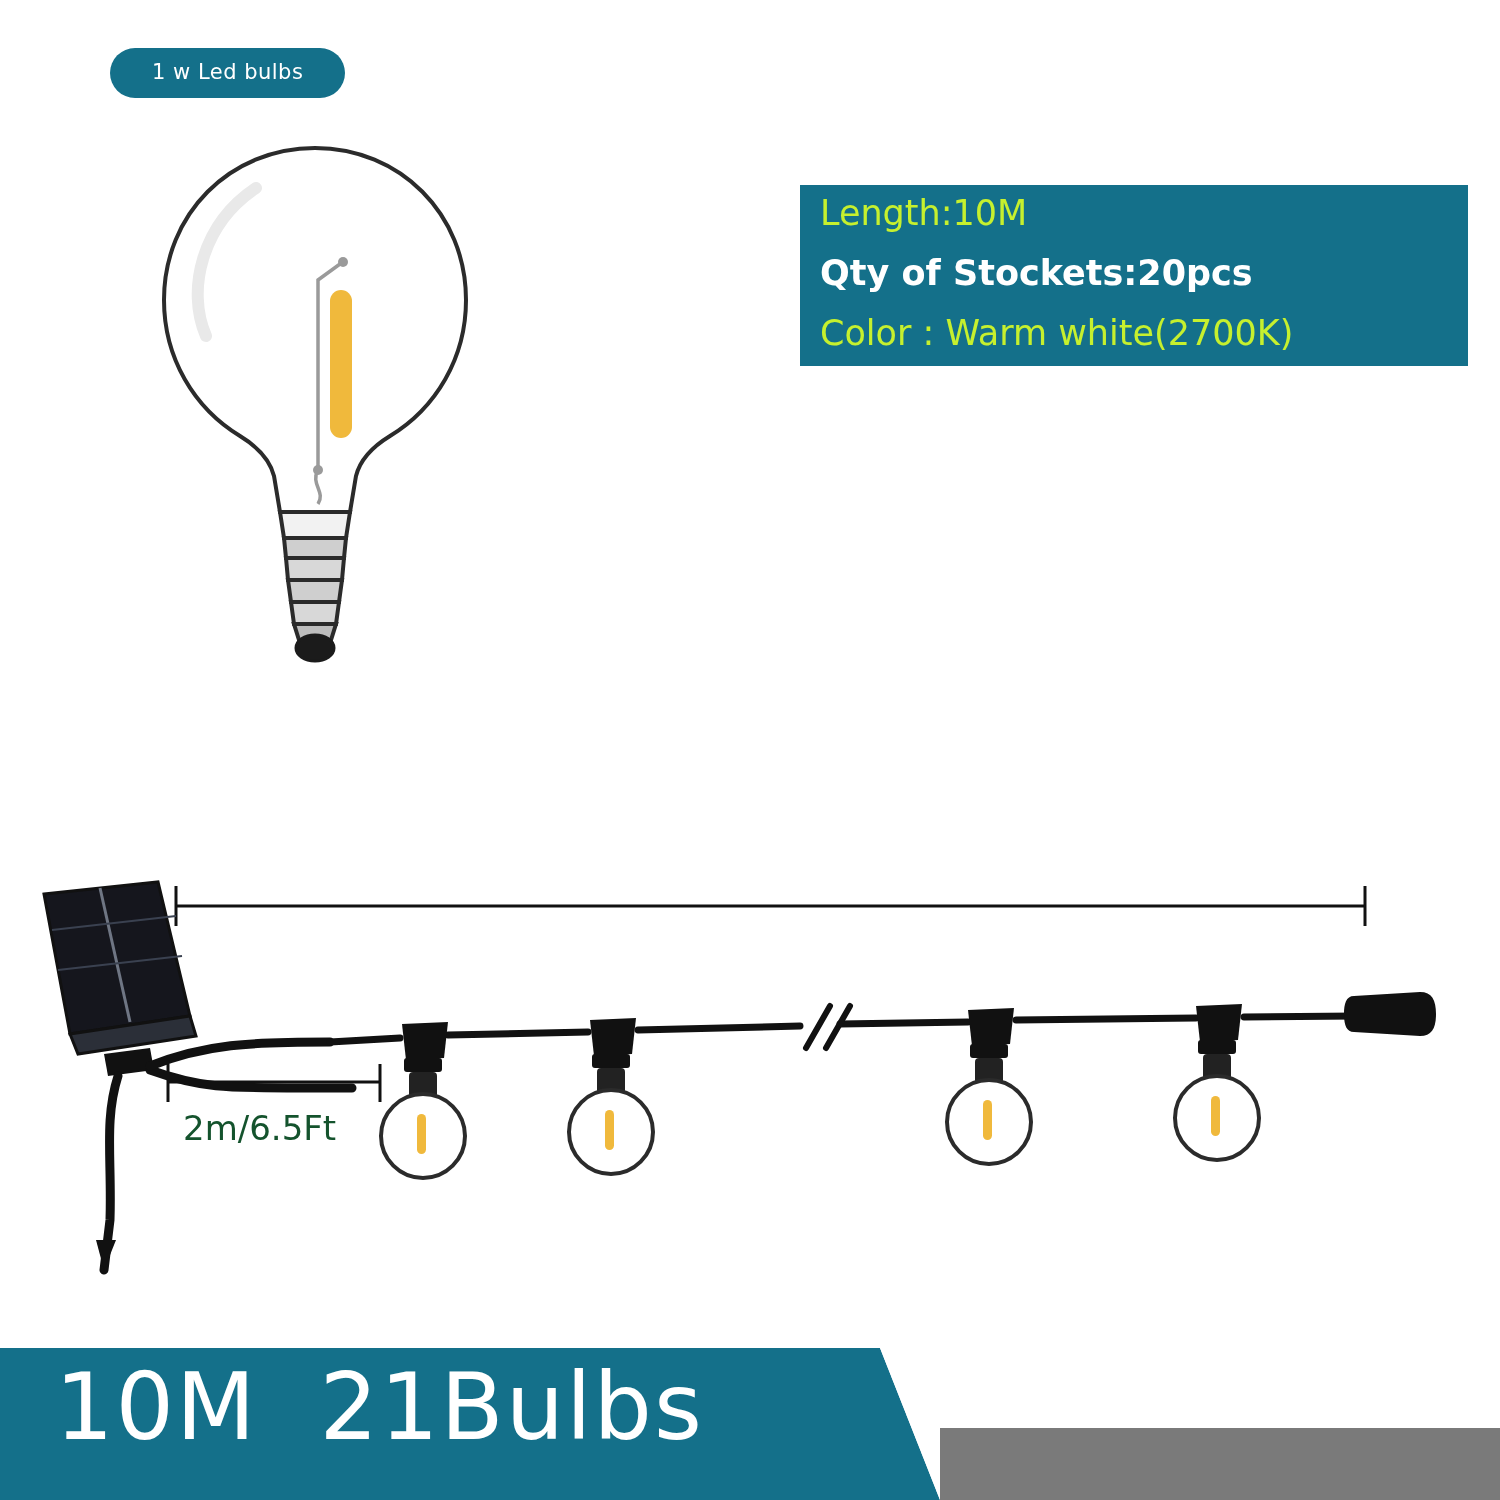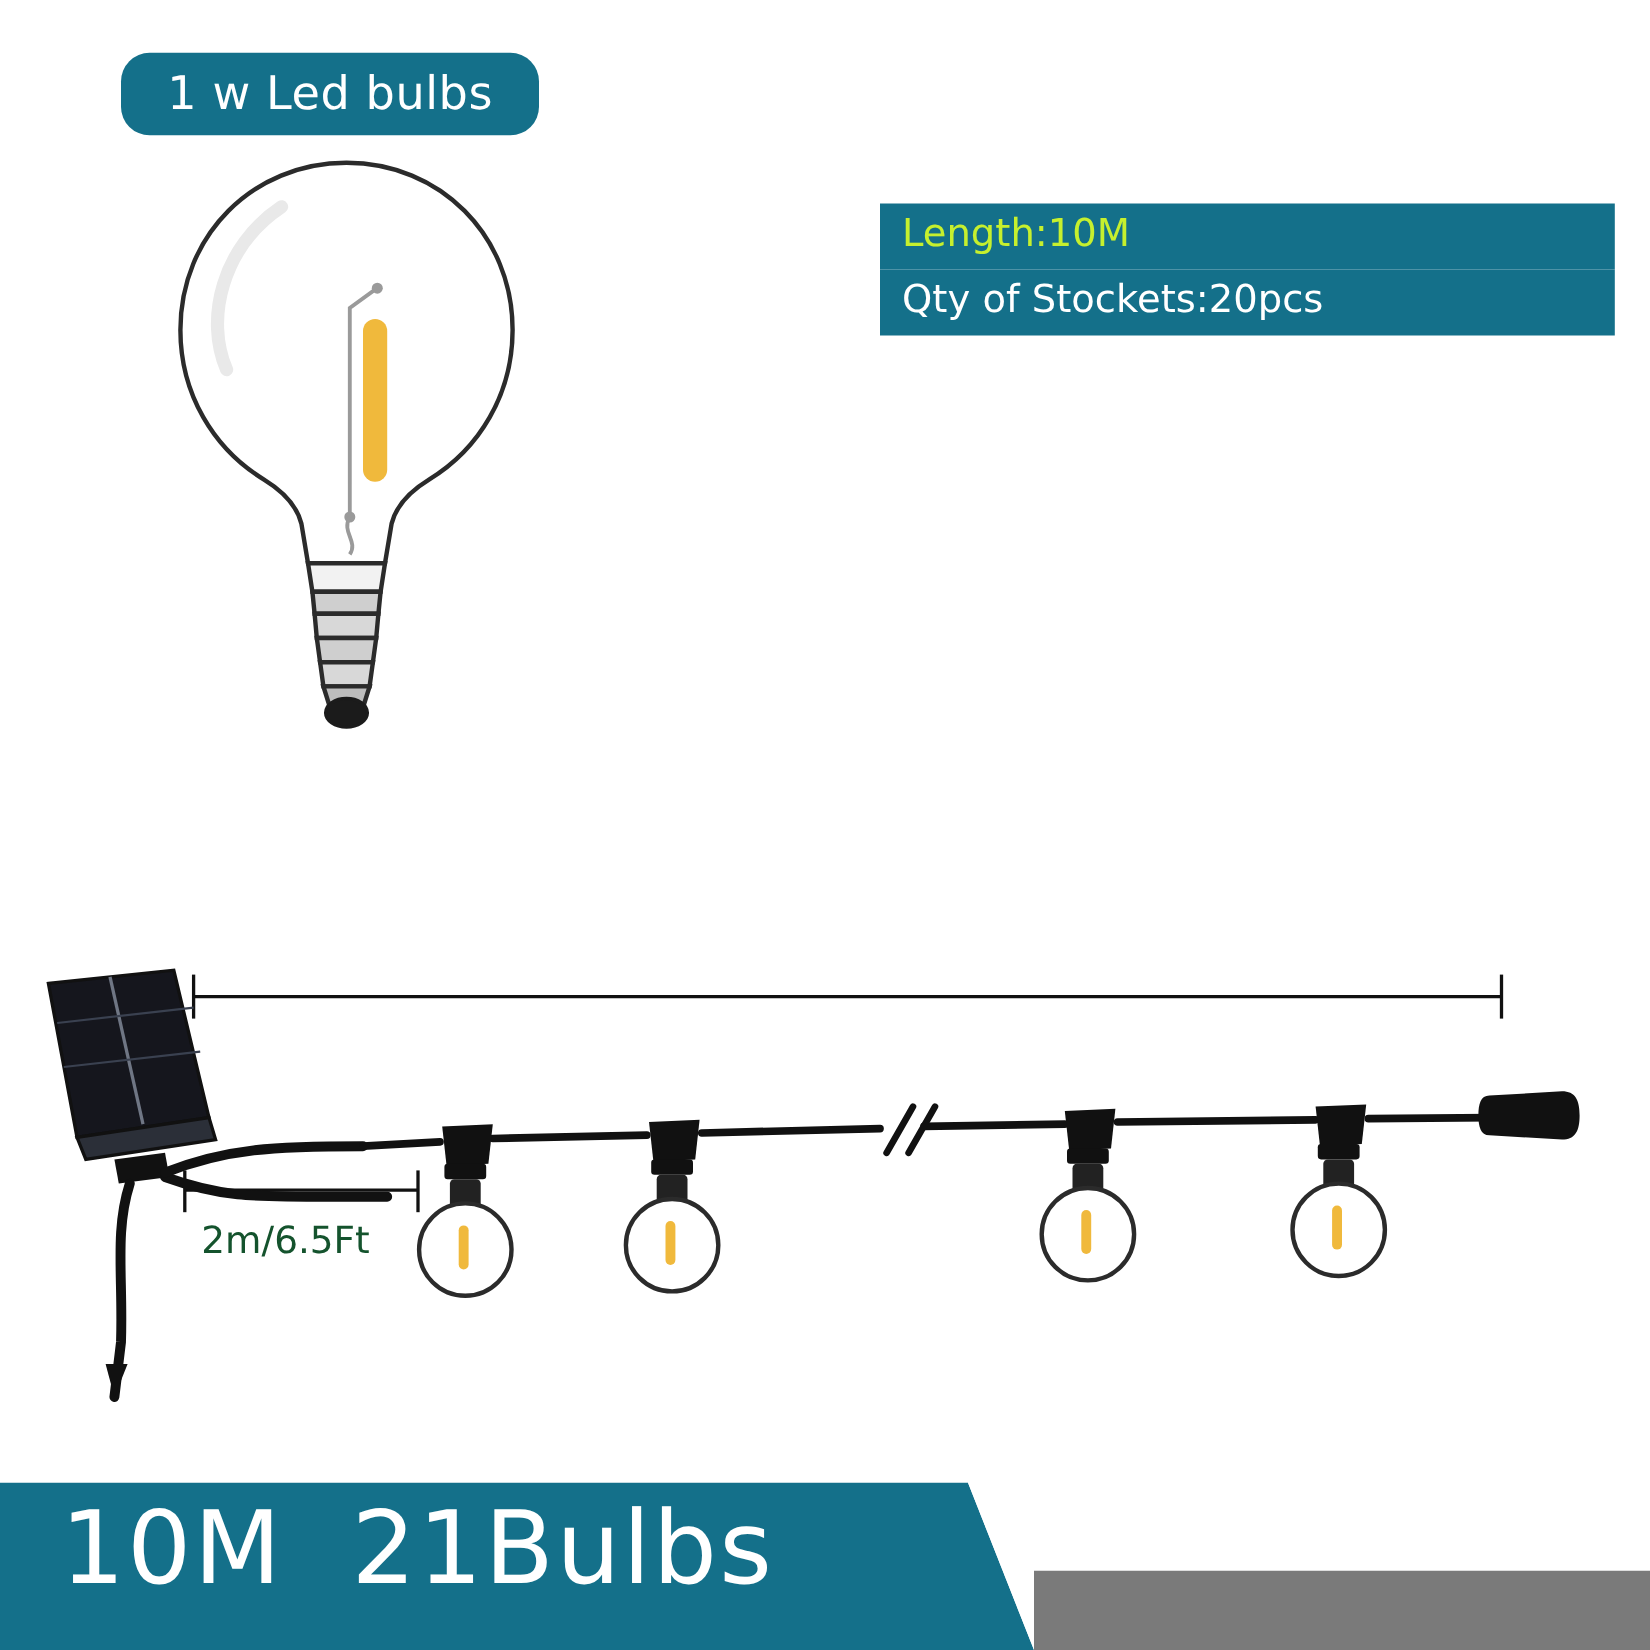--- a/index.html
+++ b/index.html
@@ -18,21 +18,21 @@
 
   
   .badge-title {
     position: absolute;
     left: 110px;
     top: 48px;
     background: #14708a;
     color: #ffffff;
     border-radius: 26px;
     padding: 12px 42px 14px 42px;
-    font-size: 42px;
+    font-size: 21px;
     letter-spacing: 0.5px;
     font-family: "DejaVu Sans", sans-serif;
     white-space: nowrap;
   }
 
   
   .bulb-wrap {
     position: absolute;
     left: 150px;
     top: 140px;
@@ -49,21 +49,21 @@
   }
   .spec-row {
     background: #14708a;
     padding: 9px 18px 12px 20px;
     font-size: 35px;
     line-height: 1.12;
     white-space: nowrap;
     font-family: "DejaVu Sans", sans-serif;
   }
   .spec-row.r0 { width: 630px; }
-  .spec-row.r1 { width: 630px; }
+  .spec-row.r1 { width: 630px; font-weight: bold; }
   .spec-row.r2 { width: 630px; }
   .spec-row.r3 { width: 630px; }
   .spec-row.r4 { width: 630px; }
   .c-white { color: #ffffff; }
   .c-lime  { color: #c6f02e; }
 
   
   .diagram {
     position: absolute;
     left: 0;
@@ -142,20 +142,23 @@
     </g>
   </svg>
 </div>
 
 <div class="specs">
   <div class="spec-row r0">
     <span class="c-lime">Length:10M</span>
   </div>
   <div class="spec-row r1">
     <span class="c-white">Qty of Stockets:20pcs</span>
+  </div>
+  <div class="spec-row r4">
+    <span class="c-lime">Color : Warm white(2700K)</span>
   </div>
 </div>
 
 <div class="diagram">
 
   <div class="dim-sub-label">2m/6.5Ft</div>
 
   <svg width="1500" height="500" viewBox="0 0 1500 500" xmlns="http://www.w3.org/2000/svg">
 
     <g stroke="#111" stroke-width="3">

